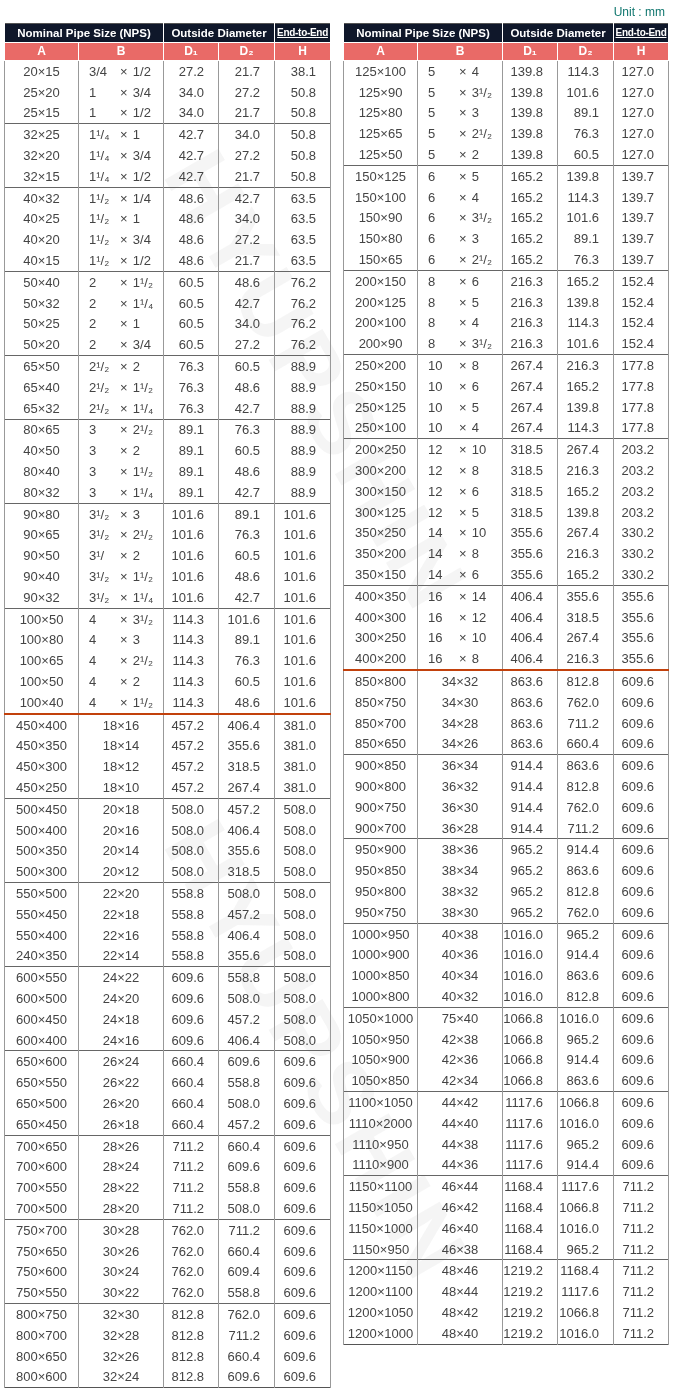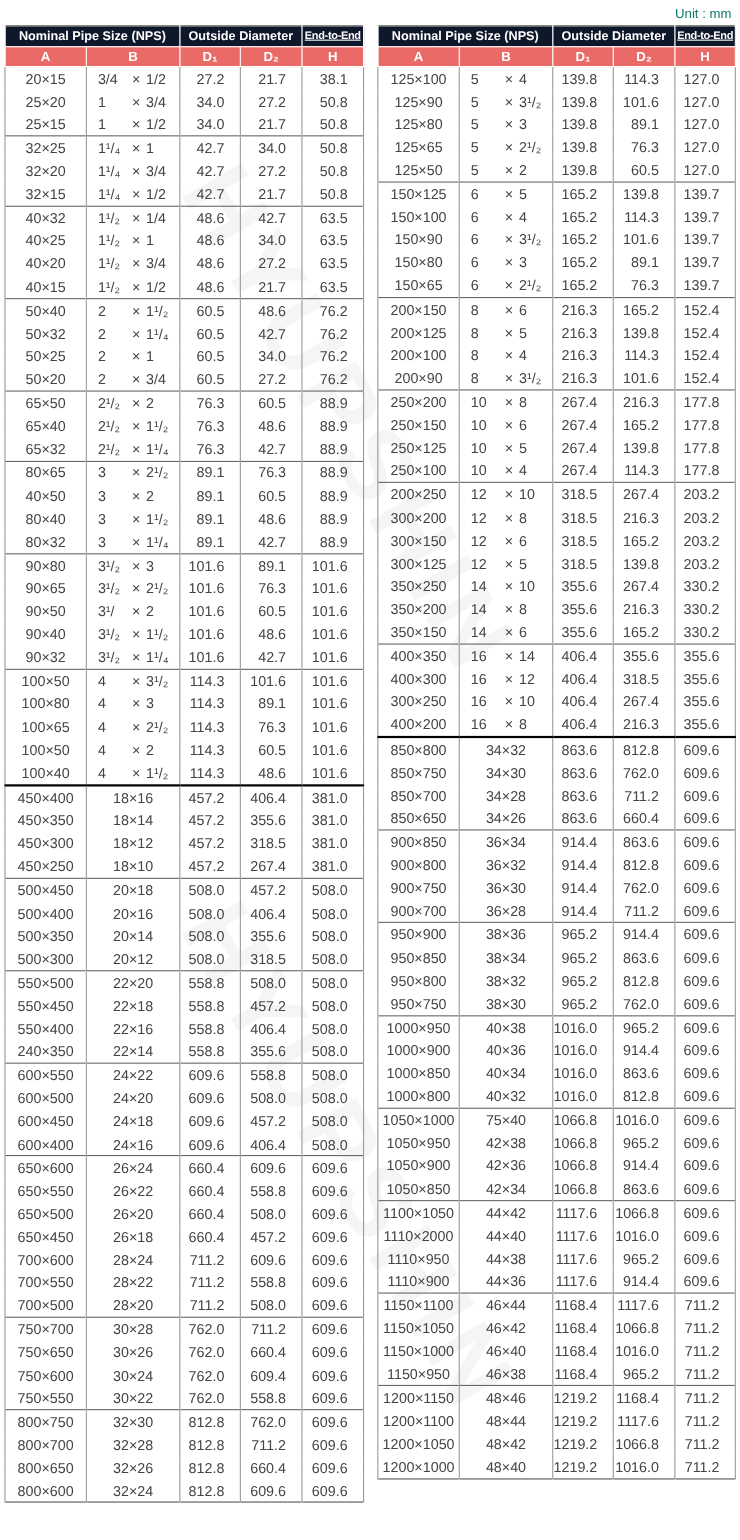--- a/index.html
+++ b/index.html
@@ -10,21 +10,21 @@
          border:1.5px solid #555; }
   .tbl.left { left:4px; width:326px; }
   .tbl.right { left:343px; width:325px; }
   .tbl th { background:#0f172a; color:#fff; font-weight:bold; font-size:11.5px;
             height:17.5px; padding:0; border:1px solid #fff; border-top:none; white-space:nowrap; }
   .tbl th.sub { background:#e96a67; font-size:12px; }
   .tbl th.narrow { font-size:10px; letter-spacing:-0.3px;text-decoration:underline; }
   .tbl td { height:20.8px; padding:0; font-size:13px; color:#444; white-space:nowrap;
             border-left:1px solid #999; border-right:1px solid #999; }
   .tbl tr.gstart td { border-top:1px solid #666; }
-  .tbl tr.secstart td { border-top:2px solid #000000; }
+  .tbl tr.secstart td { border-top:2px solid #c2410c; }
   .ca { text-align:center; }
   .cb { text-align:left; padding-left:10px !important; }
   .cb.center { text-align:center; padding-left:0 !important; }
   .num { text-align:right; padding-right:14px !important; }
   .bwrap { display:inline-flex; width:100%; }
   .b1 { width:34px; } .bx { width:24px; text-align:center; } .b2 { width:40px; }
   .wm { position:absolute; font-size:90px; font-weight:bold; color:rgba(200,200,200,0.18);
         transform:rotate(60deg); pointer-events:none; letter-spacing:6px; }
 </style>
 </head>
@@ -532,20 +532,27 @@
         <td class="num">508.0</td>
         <td class="num">609.6</td>
       </tr>
       <tr>
         <td class="ca">650×450</td>
         <td class="cb center">26×18</td>
         <td class="num">660.4</td>
         <td class="num">457.2</td>
         <td class="num">609.6</td>
       </tr>
+      <tr class="gstart">
+        <td class="ca">700×650</td>
+        <td class="cb center">28×26</td>
+        <td class="num">711.2</td>
+        <td class="num">660.4</td>
+        <td class="num">609.6</td>
+      </tr>
       <tr>
         <td class="ca">700×600</td>
         <td class="cb center">28×24</td>
         <td class="num">711.2</td>
         <td class="num">609.6</td>
         <td class="num">609.6</td>
       </tr>
       <tr>
         <td class="ca">700×550</td>
         <td class="cb center">28×22</td>

